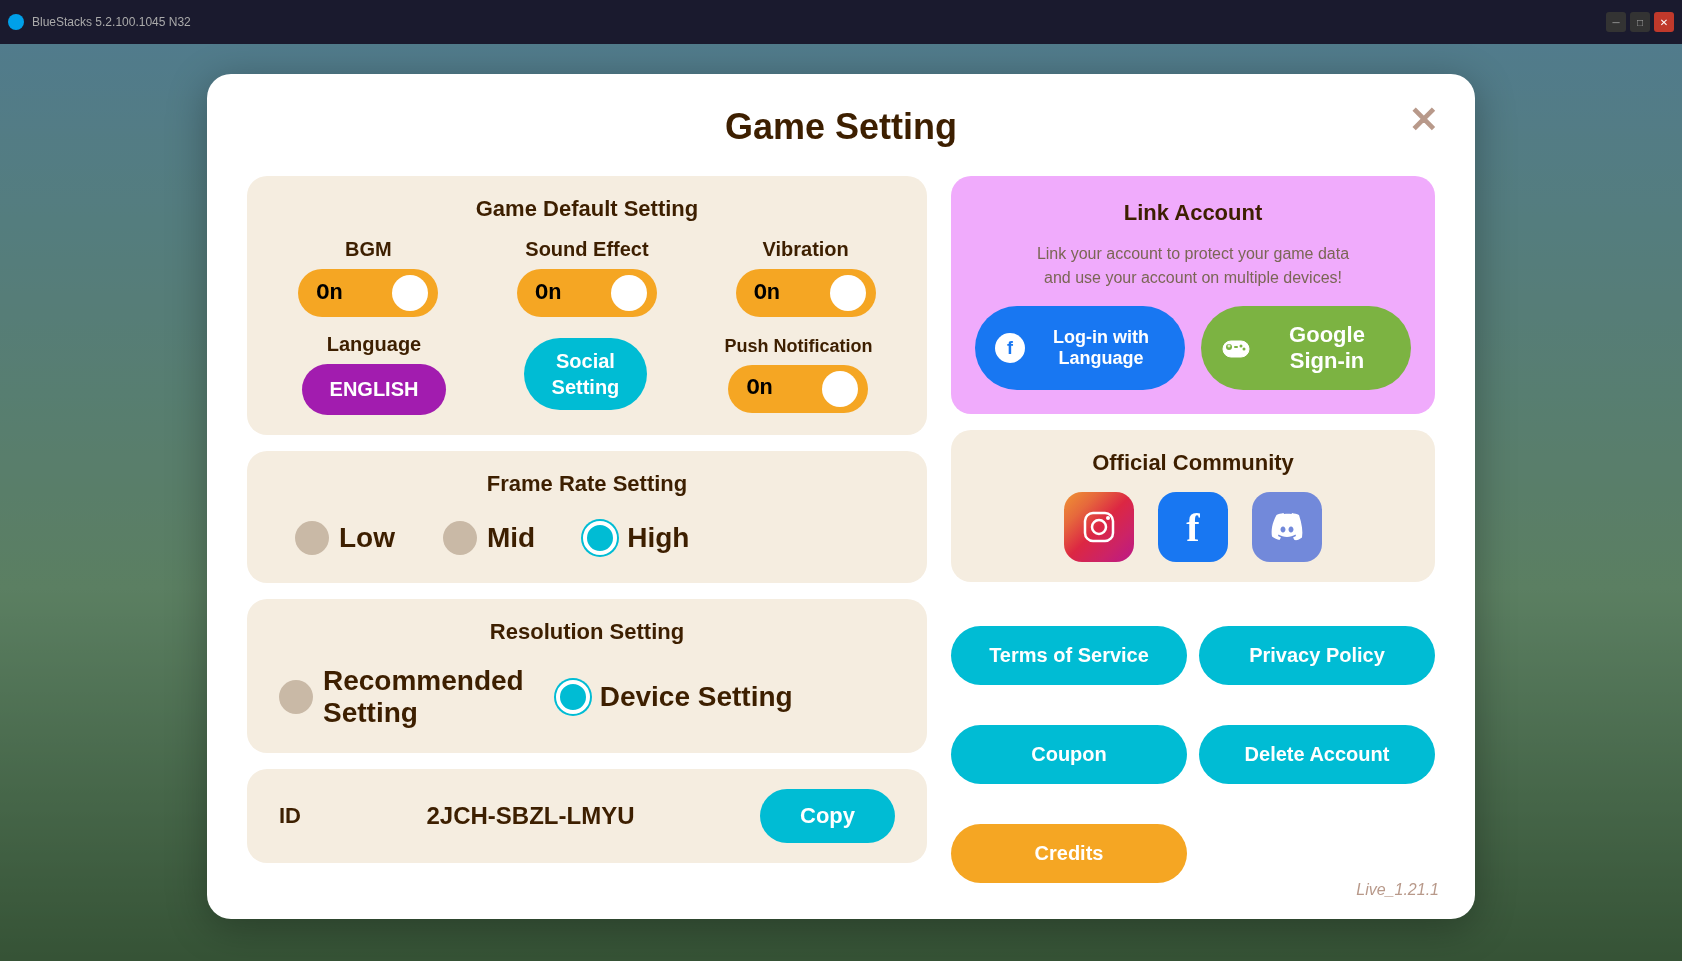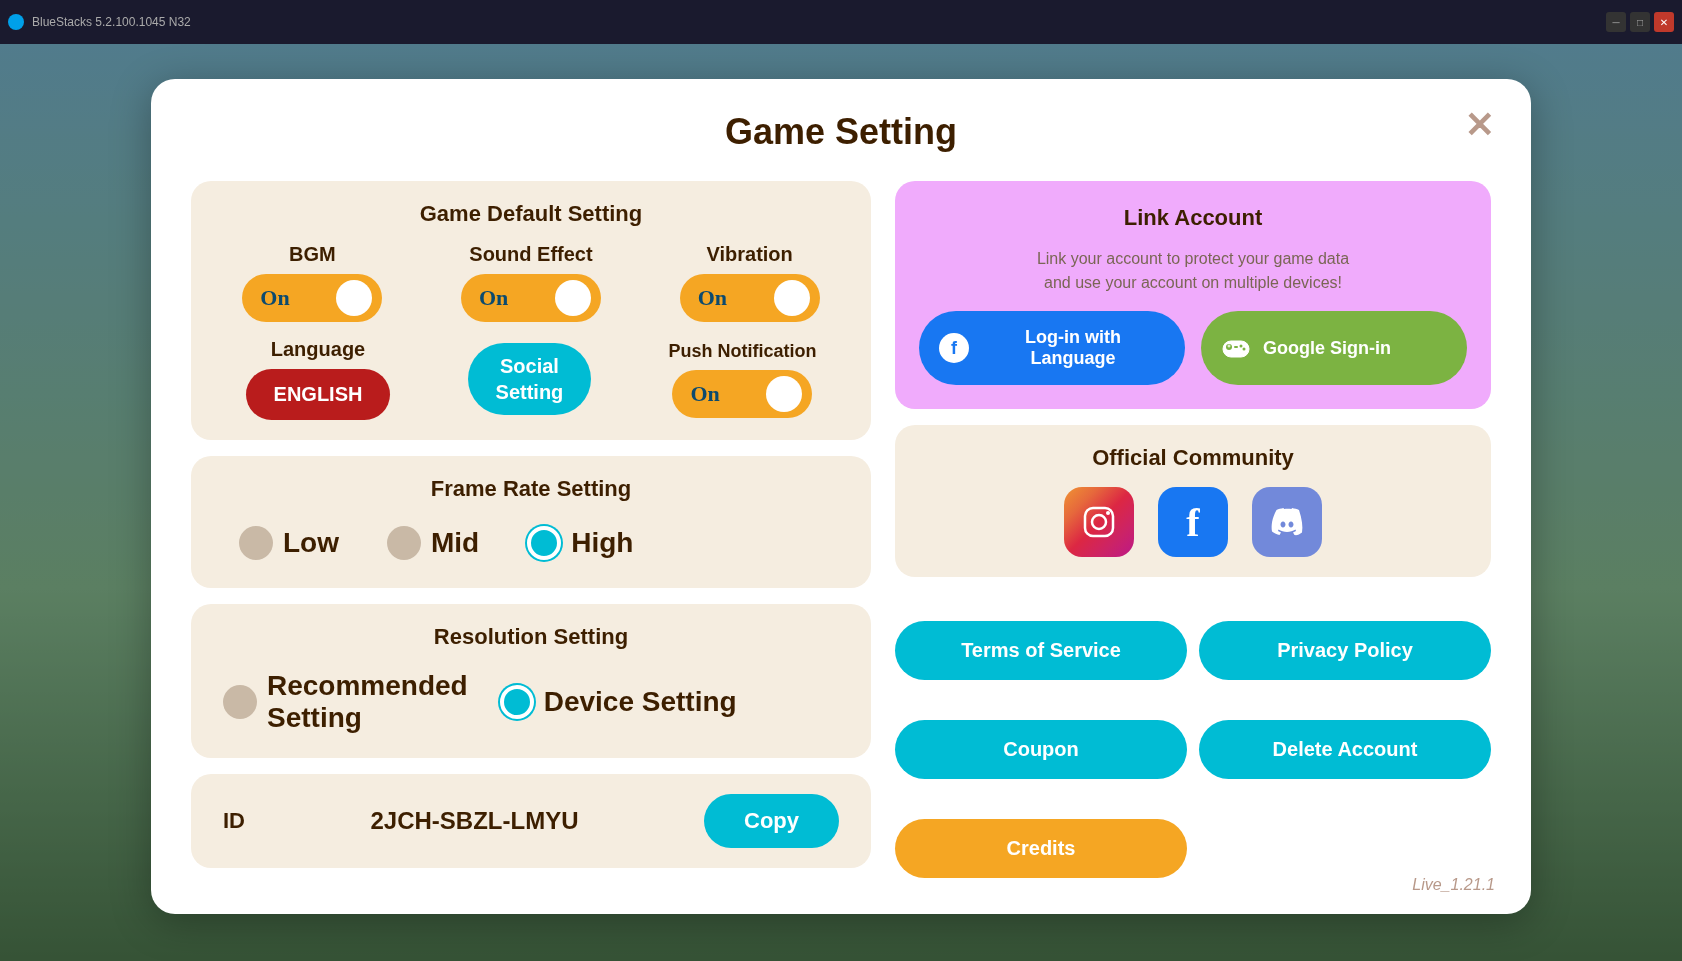--- a/index.html
+++ b/index.html
@@ -55,21 +55,21 @@
       position: absolute;
       top: 32px; left: 0; right: 0; bottom: 0;
       background: rgba(0,0,0,0.4);
       display: flex;
       align-items: center;
       justify-content: center;
     }
     .modal {
       background: white;
       border-radius: 24px;
-      width: 1380px;
+      width: 1268px;
       max-height: 860px;
       padding: 32px 40px 36px;
       position: relative;
       box-shadow: 0 8px 40px rgba(0,0,0,0.3);
     }
     .modal-title {
       text-align: center;
       font-size: 36px;
       font-weight: 900;
       color: #3d1f00;
@@ -139,38 +139,38 @@
       display: flex;
       align-items: center;
       justify-content: space-between;
       padding: 6px 10px 6px 18px;
       min-width: 140px;
       cursor: pointer;
     }
     .toggle-text {
       font-size: 22px;
       font-weight: 900;
-      color: #0c4a6e;
+      color: #000000;
       margin-right: 8px;
-      font-family: Liberation Serif, serif;
+      font-family: Liberation Mono, monospace;
     }
     .toggle-knob {
       width: 36px; height: 36px;
       background: white;
       border-radius: 50%;
       flex-shrink: 0;
     }
     .bottom-controls {
       display: flex;
       align-items: center;
       gap: 16px;
       justify-content: space-around;
     }
     .lang-btn {
-      background: #b91c1c;
+      background: #a21caf;
       color: white;
       border: none;
       border-radius: 50px;
       padding: 14px 28px;
       font-size: 20px;
       font-weight: 900;
       cursor: pointer;
       font-family: 'Arial Rounded MT Bold', Arial, sans-serif;
     }
     .social-btn {
@@ -294,21 +294,21 @@
       gap: 12px;
       font-family: 'Arial Rounded MT Bold', Arial, sans-serif;
     }
     .google-btn {
       flex: 1;
       background: #7cb342;
       color: white;
       border: none;
       border-radius: 50px;
       padding: 16px 20px;
-      font-size: 18px;
+      font-size: 22px;
       font-weight: 900;
       cursor: pointer;
       display: flex;
       align-items: center;
       gap: 12px;
       font-family: 'Arial Rounded MT Bold', Arial, sans-serif;
     }
     .fb-icon {
       width: 30px; height: 30px;
       background: white;

